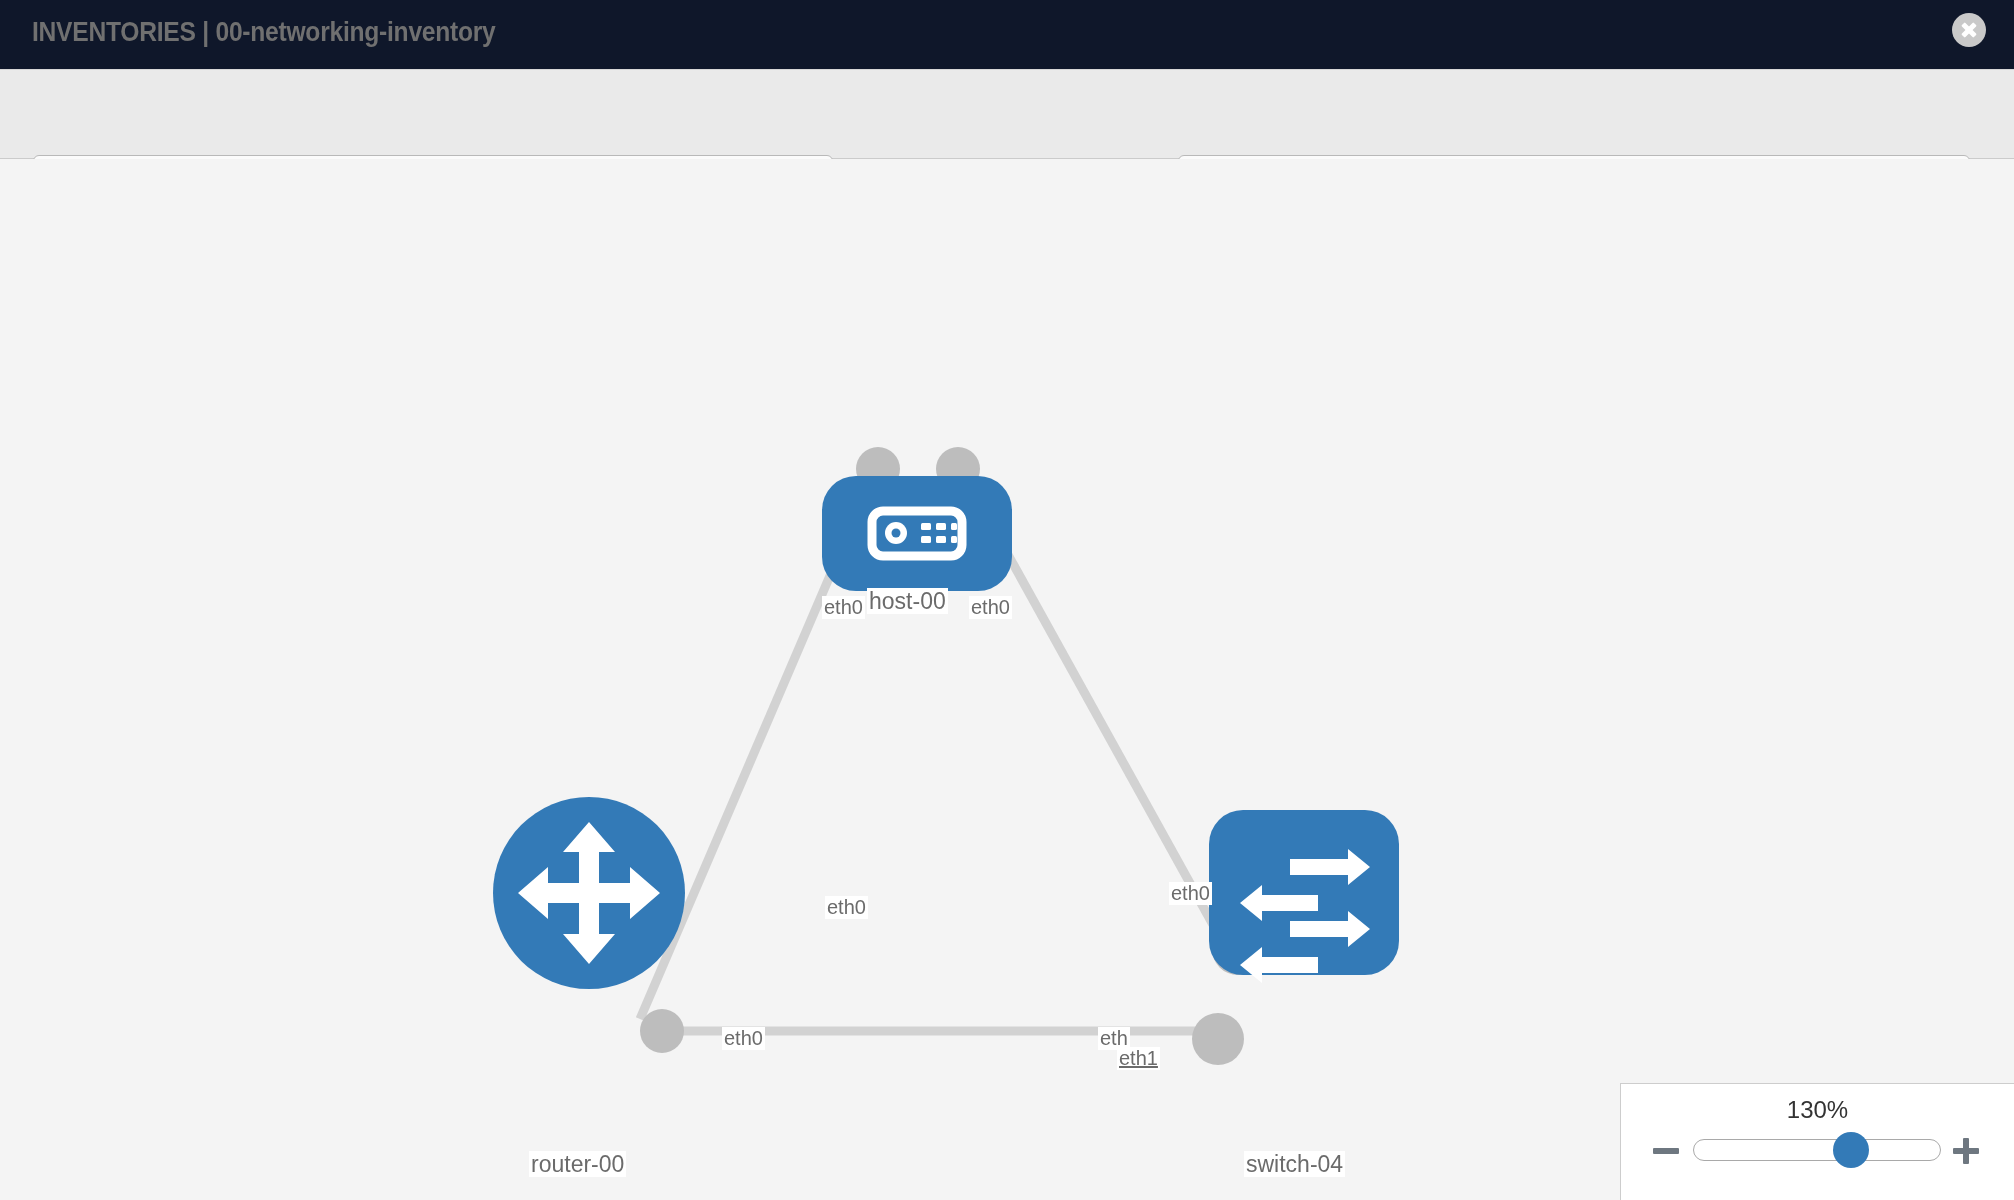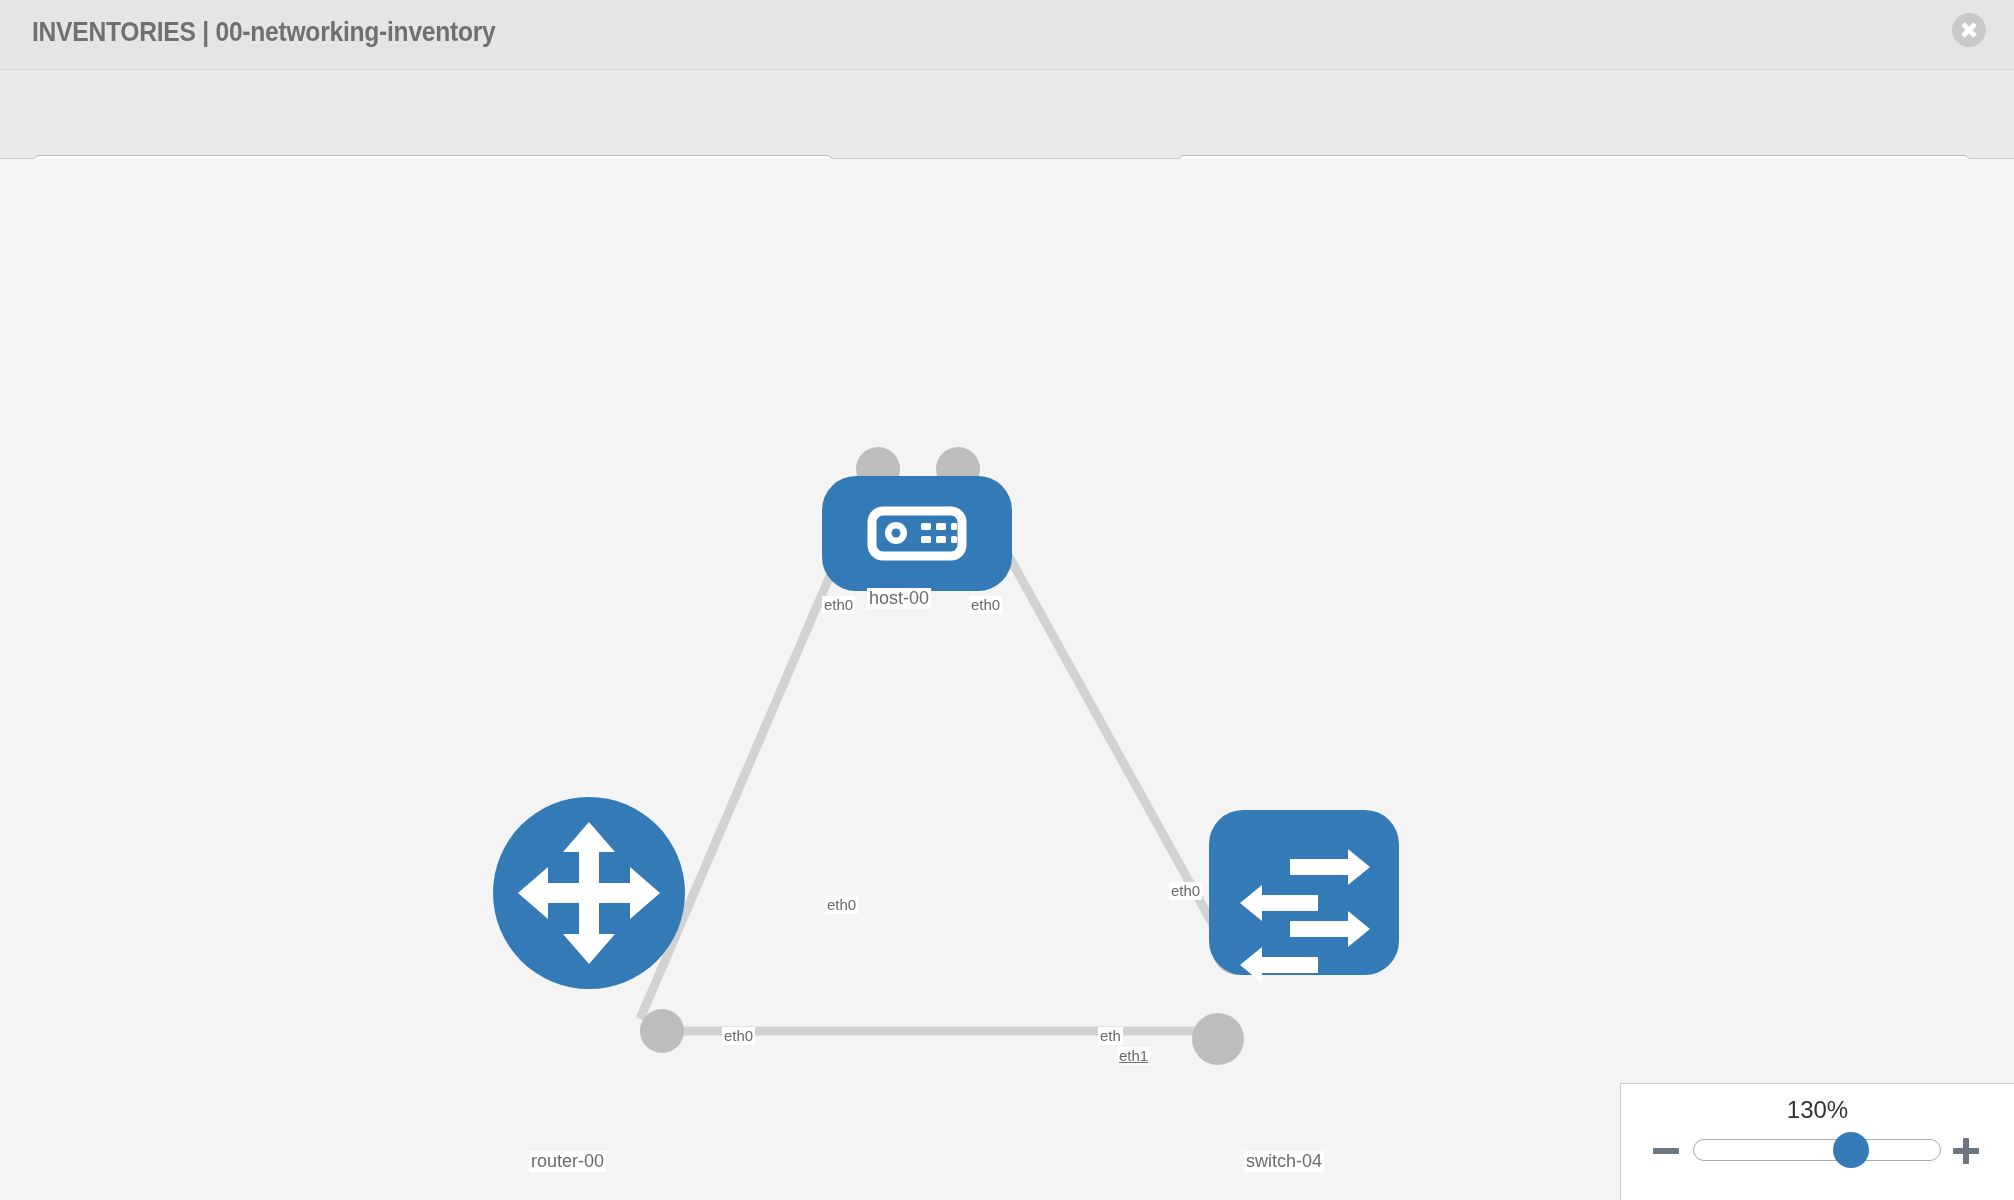--- a/index.html
+++ b/index.html
@@ -18,21 +18,21 @@
     height: 1200px;
     background: #ffffff;
   }
 
   
   .header {
     position: absolute;
     left: 0; top: 0;
     width: 2014px;
     height: 70px;
-    background: #e5e5e5;
+    background: #0f172a;
     border-bottom: 1px solid #d7d7d7;
     box-sizing: border-box;
   }
   .header-title {
     position: absolute;
     left: 32px;
     top: 16px;
     font-family: "Liberation Sans", sans-serif;
     font-size: 28px;
     font-weight: bold;
@@ -138,22 +138,22 @@
   
   .lbl {
     position: absolute;
     background: #ffffff;
     color: #6b6b6b;
     white-space: nowrap;
     line-height: 1.05;
     padding: 1px 2px;
     box-sizing: border-box;
   }
-  .lbl-node { font-size: 18px; text-align: center; }
-  .lbl-edge { font-size: 15px; }
+  .lbl-node { font-size: 23px; text-align: center; }
+  .lbl-edge { font-size: 20px; }
 
   
   .zoom-panel {
     position: absolute;
     left: 1620px;
     top: 1083px;
     width: 394px;
     height: 117px;
     background: #ffffff;
     border-top: 1px solid #cdcdcd;

